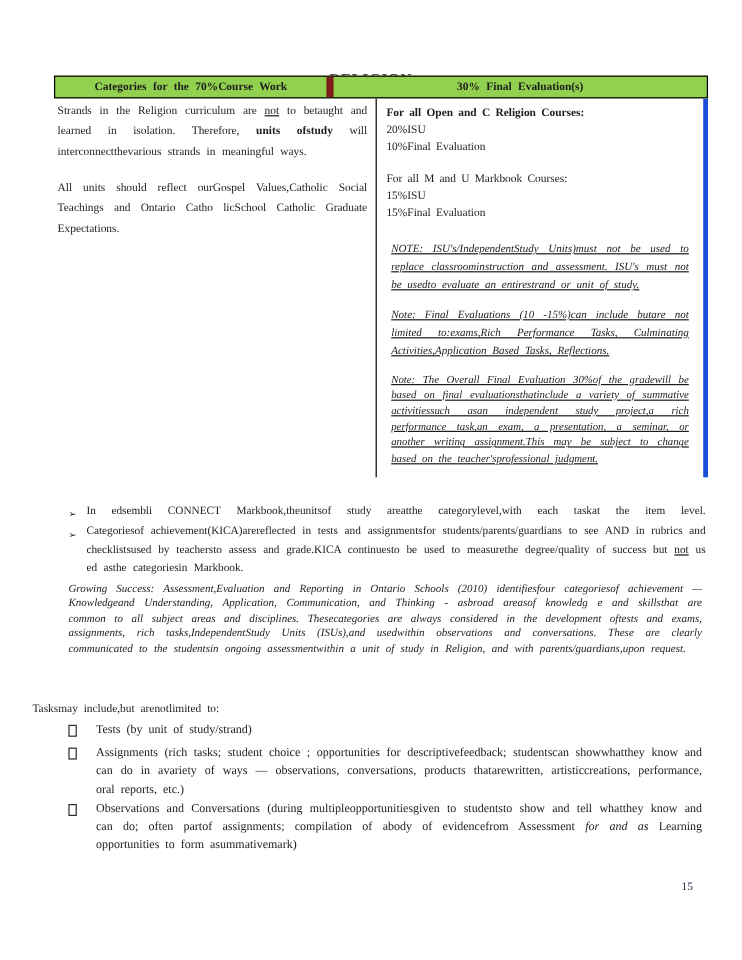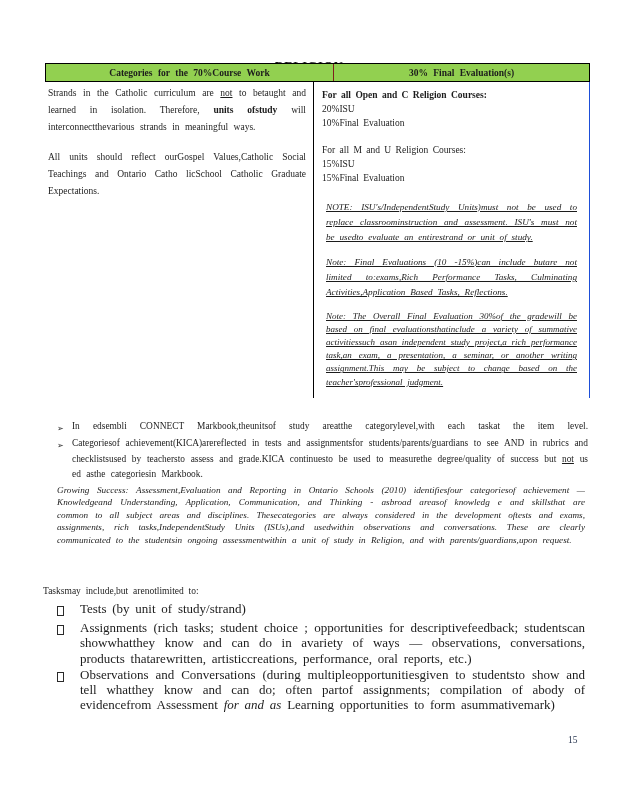--- a/index.html
+++ b/index.html
@@ -14,26 +14,26 @@
     position:absolute; top:36px; left:0; right:0;
     text-align:center; font-weight:bold; font-size:12.5px; letter-spacing:0.6px;margin-top:23px;
   }
   
   .doc-table { position:absolute; left:45px; top:63px; width:545px; }
   .thead { display:flex; background:#92D050; border:1px solid #000; box-sizing:border-box; }
   .th {
     font-weight:bold; font-size:9.5px; line-height:12px; text-align:center;
     padding:3px 2px 2px; box-sizing:border-box; word-spacing:3px;
   }
-  .th.left  { width:288px; border-right:1px solid #7f1d1d; }
+  .th.left  { width:232px; border-right:6px solid #7f1d1d; }
   .th.right { flex:1; }
   .tbody { display:flex; height:316px; overflow:hidden; }
   .td { box-sizing:border-box; }
   .td.left  { width:268px; padding:3px 7px 0 3px; }
-  .td.right { flex:1; border-left:1px solid #000; border-right:1px solid #1d4ed8; padding:7px 8px 0 8px; }
+  .td.right { flex:1; border-left:1px solid #000; border-right:4px solid #1d4ed8; padding:7px 8px 0 8px; }
   .td.left p { margin:0; font-size:9.5px; line-height:17px; text-align:justify; word-spacing:3px; }
   .td.left p.second { margin-top:13px; }
   .rp { margin:0; font-size:9.5px; line-height:13.8px; word-spacing:2px; }
   .rp.bold { font-weight:bold; }
   .rp.gap { margin-top:14px; }
   .note {
     margin:4px; font-size:9.2px; font-style:italic; line-height:15.3px;
     text-align:justify; word-spacing:2.5px;text-decoration:underline;
   }
   .note.n1 { margin-top:14px; }
@@ -51,23 +51,23 @@
   .u { text-decoration:underline; }
   .b { font-weight:bold; }
   .it { font-style:italic; }
   
   .growing {
     position:absolute; left:57px; top:484px; width:528px; margin:0;
     font-size:9.2px; font-style:italic; line-height:12.4px;
     text-align:justify; word-spacing:3px;
   }
   
-  .tasks-intro { position:absolute; left:43px; top:586px; margin:0; font-size:9.5px; word-spacing:2.5px;text-align:center; }
+  .tasks-intro { position:absolute; left:27px; top:586px; margin:0; font-size:9.5px; word-spacing:2.5px;text-align:center; }
   .task-list { position:absolute; left:57px; top:601px; width:528px; }
-  .task-item { display:flex; font-size:13px; line-height:15.2px; margin-bottom:1px; }
+  .task-item { display:flex; font-size:10px; line-height:15.2px; margin-bottom:1px; }
   .task-marker { flex:none; width:23px; padding-top:3px; }
   .task-marker .sq {
     display:inline-block; width:5px; height:8px;
     border:1px solid #2a2a2a; background:#fff;
   }
   .task-item p { margin:0; flex:1; text-align:justify; word-spacing:2.5px; }
   .page-number { position:absolute; left:568px; top:735px; font-size:9.5px; color:#27354f; }
 </style>
 </head>
 <body>
@@ -76,28 +76,28 @@
 
   <div class="title">RELIGION</div>
 
   <div class="doc-table">
     <div class="thead">
       <div class="th left">Categories for the 70%Course Work</div>
       <div class="th right">30% Final Evaluation(s)</div>
     </div>
     <div class="tbody">
       <div class="td left">
-        <p><span>Strands in the Catholic curriculum are </span><span class="u">not</span><span> to betaught and learned in isolation. Therefore, </span><span class="b">units ofstudy</span><span> will interconnectthevarious strands in meaningful ways.</span></p>
+        <p><span>Strands in the Religion curriculum are </span><span class="u">not</span><span> to betaught and learned in isolation. Therefore, </span><span class="b">units ofstudy</span><span> will interconnectthevarious strands in meaningful ways.</span></p>
         <p class="second">All units should reflect ourGospel Values,Catholic Social Teachings and Ontario Catho licSchool Catholic Graduate Expectations.</p>
       </div>
       <div class="td right">
         <p class="rp bold">For all Open and C Religion Courses:</p>
         <p class="rp">20%ISU</p>
         <p class="rp">10%Final Evaluation</p>
-        <p class="rp gap">For all M and U Religion Courses:</p>
+        <p class="rp gap">For all M and U Markbook Courses:</p>
         <p class="rp">15%ISU</p>
         <p class="rp">15%Final Evaluation</p>
         <p class="note n1">NOTE: ISU's/IndependentStudy Units)must not be used to replace classroominstruction and assessment. ISU's must not be usedto evaluate an entirestrand or unit of study.</p>
         <p class="note n2">Note: Final Evaluations (10 -15%)can include butare not limited to:exams,Rich Performance Tasks, Culminating Activities,Application Based Tasks, Reflections.</p>
         <p class="note n3">Note: The Overall Final Evaluation 30%of the gradewill be based on final evaluationsthatinclude a variety of summative activitiessuch asan independent study project,a rich performance task,an exam, a presentation, a seminar, or another writing assignment.This may be subject to change based on the teacher'sprofessional judgment.</p>
       </div>
     </div>
   </div>
 
   <div class="bullets">

